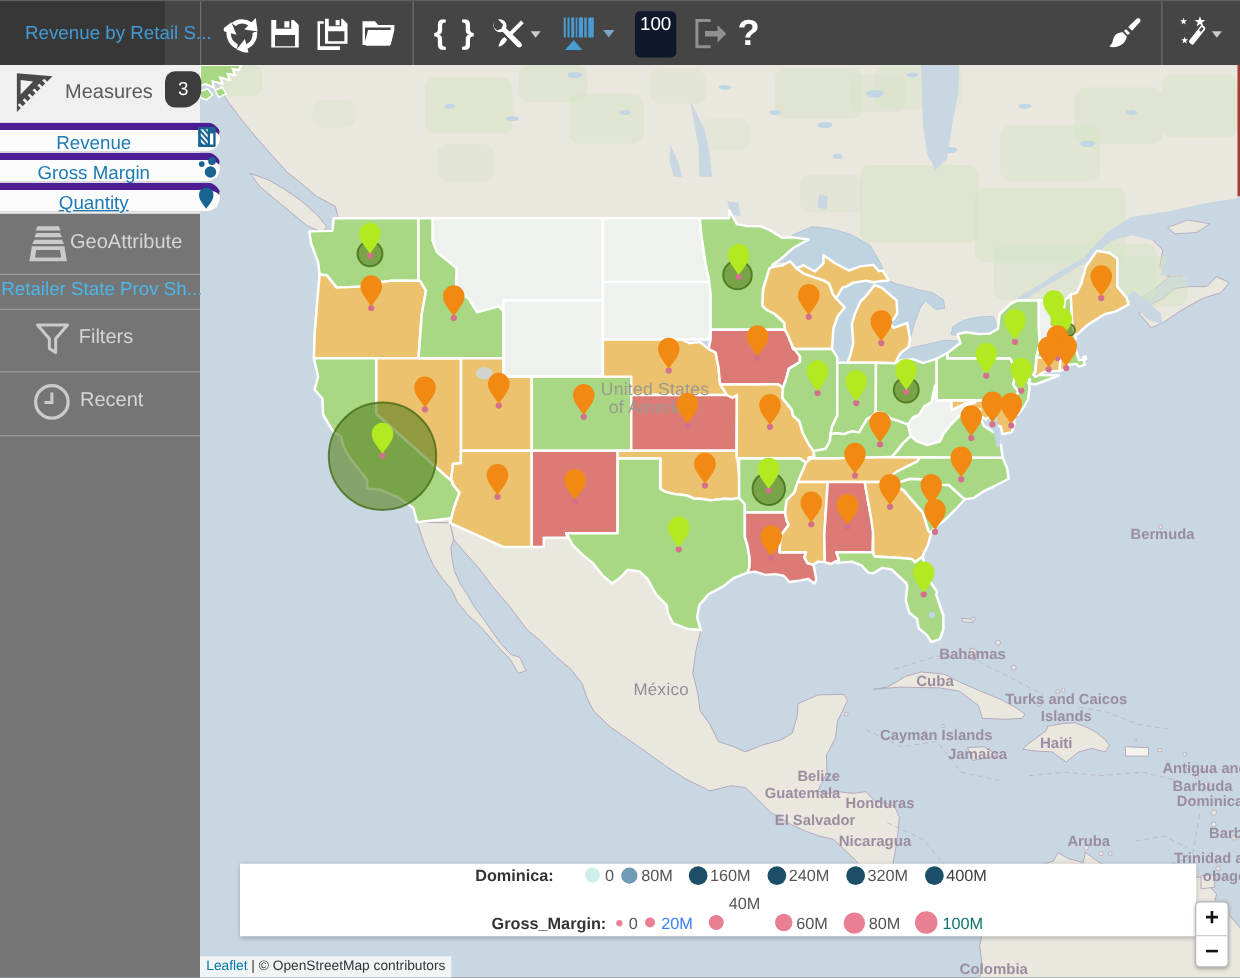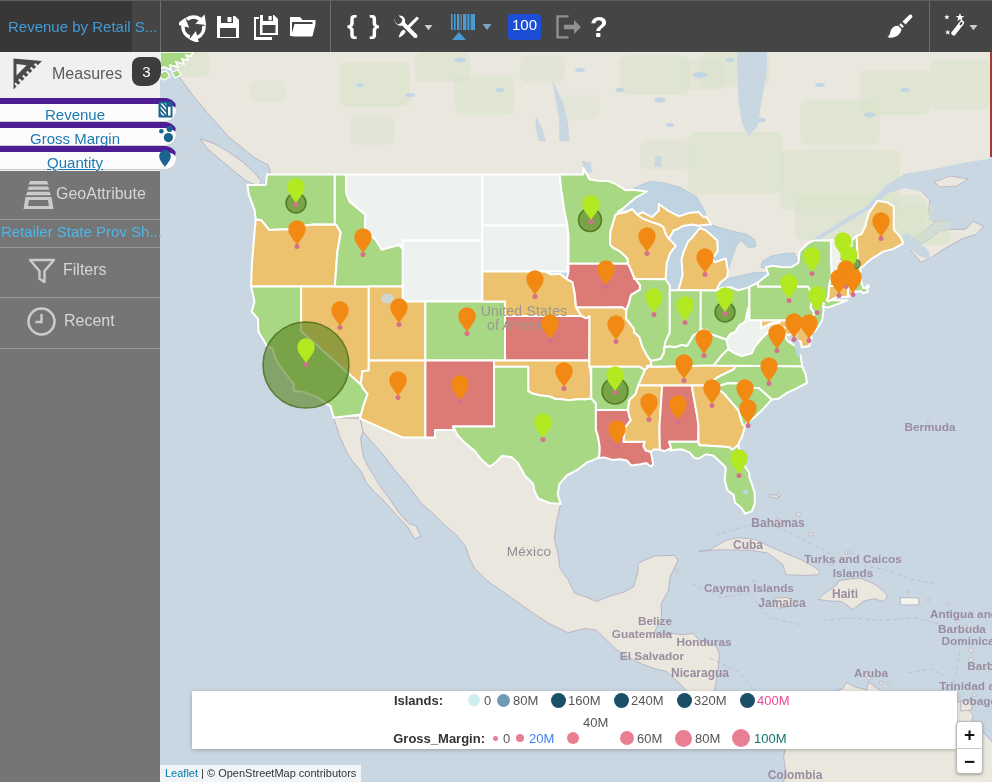--- a/index.html
+++ b/index.html
@@ -1,16 +1,16 @@
 <!DOCTYPE html>
 <html><head><meta charset="utf-8"><style>
 *{margin:0;padding:0;box-sizing:border-box}
 body{width:992px;height:782px;overflow:hidden;font-family:"Liberation Sans",sans-serif;position:relative;background:#757575}
 .toolbar{position:absolute;left:0;top:0;width:992px;height:52px;background:#454545;border-top:1px solid #5f5f5f}
-.tb-title{position:absolute;left:0;top:0;width:132px;height:52px;background:#373737;color:#429bd5;font-size:15px;line-height:52px;padding-left:8px;white-space:nowrap}
+.tb-title{position:absolute;left:0;top:0;width:132px;height:52px;background:#373737;color:#429bd5;font-size:15px;line-height:52px;padding-left:20px;white-space:nowrap}
 .tb-sep{position:absolute;top:0;width:1px;height:52px;background:#6e6e6e}
 .tb-ic{position:absolute;top:0;height:52px;display:flex;align-items:center}
 .sidebar{position:absolute;left:0;top:52px;width:160px;height:730px;background:#757575}
 .measures{position:absolute;left:0;top:0;width:160px;height:119px;background:#f0f0f0}
 .mhead{position:absolute;left:0;top:0;width:160px;height:45px}
 .mhead .txt{position:absolute;left:52px;top:13px;font-size:16px;color:#5b5b5b}
 .badge3{position:absolute;left:132px;top:5px;width:29px;height:29px;background:#3d3d3d;border-radius:8px 8px 14px 8px;color:#fff;font-size:15px;text-align:center;line-height:29px}
 .mrow{position:absolute;left:0;width:177px;height:24px;background:#fcfcfc;border-top:6px solid #4c1d95;border-radius:0 12px 12px 0;border-right:1px solid #cfcfcf;border-bottom:1px solid #cfcfcf}
 .mrow .t{position:absolute;left:0;width:150px;text-align:center;top:2px;font-size:15px;color:#1d7ab5}
 .sec{position:absolute;left:0;width:160px;color:#d6d6d6}
@@ -91,21 +91,21 @@
           <path d="M2 28 L9 20 L16 28 Z"></path>
         </g>
       </svg>
     </div>
     <div class="tb-ic" style="left:482px">
       <svg width="10" height="8" viewBox="0 0 10 8">
         <path fill="#7aa7c7" d="M0.5 1 h9 l-4.5 6 z"></path>
       </svg>
     </div>
     <div class="tb-ic" style="left:508px">
-      <div style="background:#1d4ed8;color:#fff;font-size:15px;border-radius:4px;padding:2px 4px 7px 4px">100</div>
+      <div style="background:#0f172a;color:#fff;font-size:15px;border-radius:4px;padding:2px 4px 18px 4px">100</div>
     </div>
     <div class="tb-ic" style="left:555px">
       <svg width="26" height="24" viewBox="0 0 26 24">
         <path fill="none" stroke="#909090" stroke-width="2.4" d="M13.5 1.4 h-11 v21 h11"></path>
         <path fill="#909090" d="M9 9.8 h10 v-4.8 l7 7 -7 7 v-4.8 h-10 z"></path>
       </svg>
     </div>
     <div class="tb-ic" style="left:590px;color:#fff;font-size:29px;font-weight:bold">?</div>
     <div class="tb-ic" style="left:887px">
       <svg width="26" height="27" viewBox="0 0 26 27">
@@ -567,33 +567,33 @@
     <div class="sec" style="top:245px;height:62px">
       <div style="position:absolute;left:26px;top:9px"><svg width="31" height="31" viewBox="0 0 31 31">
           <circle cx="15.5" cy="15.5" r="13" fill="none" stroke="#cbcbcb" stroke-width="2.6"></circle>
           <path fill="none" stroke="#cbcbcb" stroke-width="2.4" d="M15.5 8 v8 h-6"></path>
         </svg></div>
       <div style="position:absolute;left:64px;top:15px;font-size:16px">Recent</div>
     </div>
     <div class="sep" style="top:295.5px"></div>
   </div>
 <div class="legend">
-    <div style="position:absolute;right:514px;top:2px;font-weight:bold;font-size:13px;color:#333">Islands:</div>
+    <div style="position:absolute;right:514px;top:2px;font-weight:bold;font-size:13px;color:#333">Dominica:</div>
     <div style="position:absolute;left:276.0px;top:3.0px;width:12px;height:12px;border-radius:50%;background:#cdeeec"></div>
     <div style="position:absolute;left:292px;top:2px;font-size:13px;color:#555">0</div>
     <div style="position:absolute;left:304.5px;top:2.5px;width:13px;height:13px;border-radius:50%;background:#6f9cb4"></div>
     <div style="position:absolute;left:321px;top:2px;font-size:13px;color:#555">80M</div>
     <div style="position:absolute;left:358.5px;top:1.5px;width:15px;height:15px;border-radius:50%;background:#1b4f68"></div>
     <div style="position:absolute;left:376px;top:2px;font-size:13px;color:#555">160M</div>
     <div style="position:absolute;left:421.5px;top:1.5px;width:15px;height:15px;border-radius:50%;background:#1b4f68"></div>
     <div style="position:absolute;left:439px;top:2px;font-size:13px;color:#555">240M</div>
     <div style="position:absolute;left:484.5px;top:1.5px;width:15px;height:15px;border-radius:50%;background:#1b4f68"></div>
     <div style="position:absolute;left:502px;top:2px;font-size:13px;color:#555">320M</div>
     <div style="position:absolute;left:547.5px;top:1.5px;width:15px;height:15px;border-radius:50%;background:#1b4f68"></div>
-    <div style="position:absolute;left:565px;top:2px;font-size:13px;color:#ec4899">400M</div>
+    <div style="position:absolute;left:565px;top:2px;font-size:13px;color:#404040">400M</div>
     <div style="position:absolute;right:472px;top:40px;font-weight:bold;font-size:13px;color:#333">Gross_Margin:</div>
     <div style="position:absolute;left:301.0px;top:44.5px;width:5px;height:5px;border-radius:50%;background:#e87f93"></div>
     <div style="position:absolute;left:311px;top:40px;font-size:13px;color:#555">0</div>
     <div style="position:absolute;left:323.75px;top:42.75px;width:8.5px;height:8.5px;border-radius:50%;background:#e87f93"></div>
     <div style="position:absolute;left:337px;top:40px;font-size:13px;color:#3b82f6">20M</div>
     <div style="position:absolute;left:375.0px;top:41.0px;width:12px;height:12px;border-radius:50%;background:#e87f93"></div>
     <div style="position:absolute;left:391px;top:24px;font-size:13px;color:#555">40M</div>
     <div style="position:absolute;left:428.0px;top:40.0px;width:14px;height:14px;border-radius:50%;background:#e87f93"></div>
     <div style="position:absolute;left:445px;top:40px;font-size:13px;color:#555">60M</div>
     <div style="position:absolute;left:482.5px;top:38.5px;width:17px;height:17px;border-radius:50%;background:#e87f93"></div>

